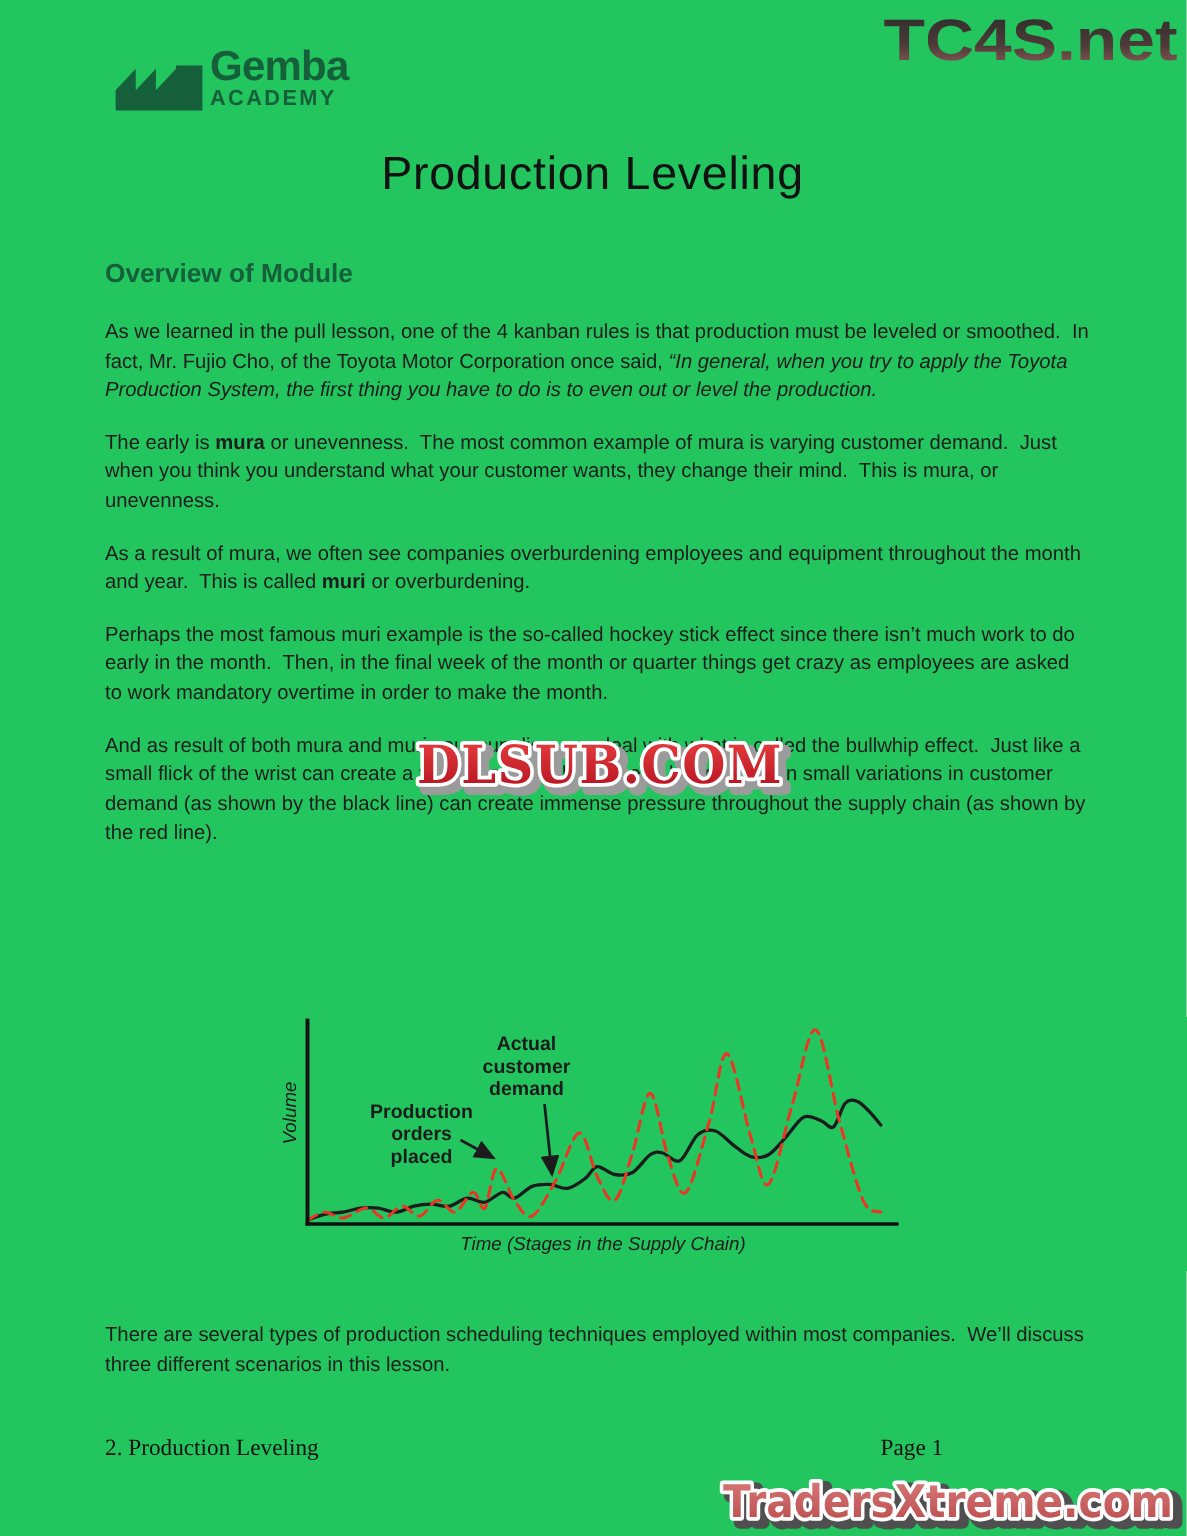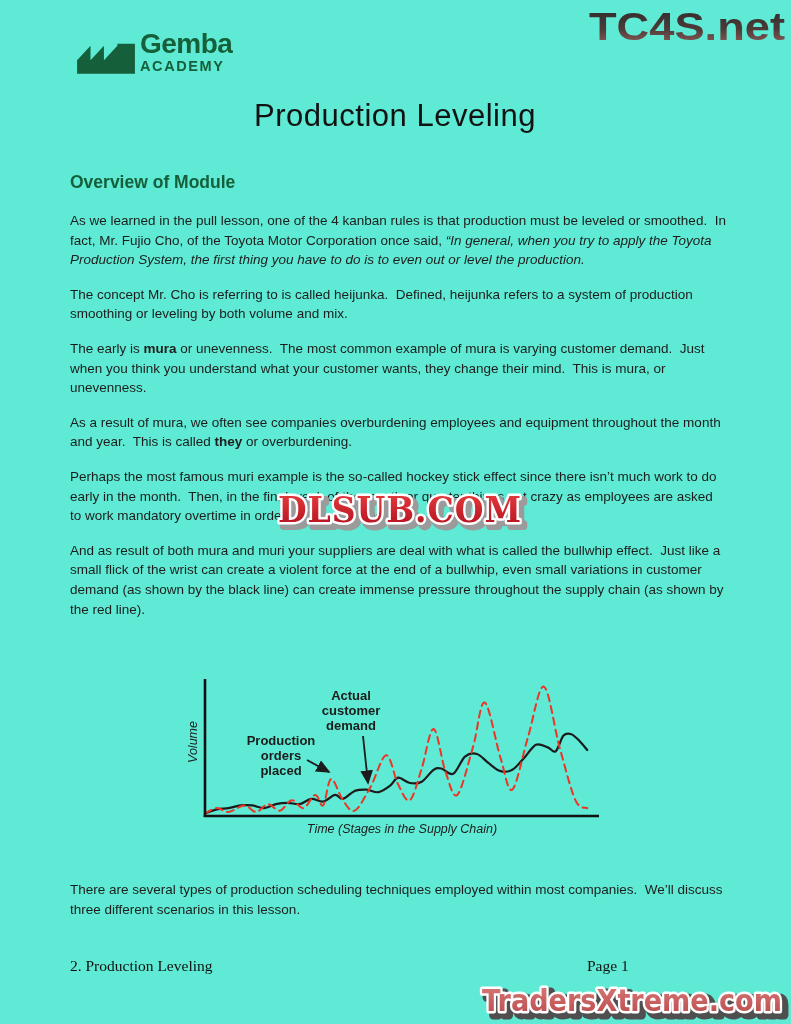--- a/index.html
+++ b/index.html
@@ -1,18 +1,18 @@
 <!DOCTYPE html>
 <html><head>
 <meta charset="utf-8">
 <style>
   html,body{margin:0;padding:0;background:#e8e8e8;}
   .page{
     position:relative;width:791px;height:1024px;margin:0 auto;
-    background:#5eead4;overflow:hidden;
+    background:#22c55e;overflow:hidden;
     font-family:"Liberation Sans",sans-serif;color:#1d1d1d;
   }
   
   .logo{position:absolute;left:75px;top:30px;display:flex;align-items:flex-start;gap:3px;}
   .logo-icon{display:block;margin-top:2px;}
   .logo-text{line-height:1;}
   .logo-name{font-size:28px;font-weight:700;color:#15603a;letter-spacing:-0.5px;}
   .logo-sub{font-size:14.5px;font-weight:700;color:#15603a;letter-spacing:1.6px;margin-top:1px;}
   .wm-tc4s{position:absolute;left:586px;top:3px;}
   .wm-tc4s text{font-family:"Liberation Sans",sans-serif;font-weight:700;font-size:39px;}
@@ -80,23 +80,22 @@
       </linearGradient>
     </defs>
     <text x="101" y="37" text-anchor="middle" textLength="196" lengthAdjust="spacingAndGlyphs" fill="url(#g-tc)">TC4S.net</text>
   </svg>
 
   <h1 class="title">Production Leveling</h1>
   <h2 class="section-heading">Overview of Module</h2>
 
   <div id="paragraphs" class="paragraphs">
       <p><span>As we learned in the pull lesson, one of the 4 kanban rules is that production must be leveled or smoothed.  In fact, Mr. Fujio Cho, of the Toyota Motor Corporation once said, </span><span class="seg-i">“In general, when you try to apply the Toyota Production System, the first thing you have to do is to even out or level the production.</span></p>
-      <p><span>The concept Mr. Cho is referring to is called heijunka.  Defined, heijunka refers to a system of production smoothing or leveling by both volume and mix.</span></p>
       <p><span>The early is </span><span class="seg-b">mura</span><span> or unevenness.  The most common example of mura is varying customer demand.  Just when you think you understand what your customer wants, they change their mind.  This is mura, or unevenness.</span></p>
-      <p><span>As a result of mura, we often see companies overburdening employees and equipment throughout the month and year.  This is called </span><span class="seg-b">they</span><span> or overburdening.</span></p>
+      <p><span>As a result of mura, we often see companies overburdening employees and equipment throughout the month and year.  This is called </span><span class="seg-b">muri</span><span> or overburdening.</span></p>
       <p><span>Perhaps the most famous muri example is the so-called hockey stick effect since there isn’t much work to do early in the month.  Then, in the final week of the month or quarter things get crazy as employees are asked to work mandatory overtime in order to make the month.</span></p>
       <p><span>And as result of both mura and muri your suppliers are deal with what is called the bullwhip effect.  Just like a small flick of the wrist can create a violent force at the end of a bullwhip, even small variations in customer demand (as shown by the black line) can create immense pressure throughout the supply chain (as shown by the red line).</span></p>
     </div>
 
   <svg class="wm-dlsub" width="256" height="56">
     <defs>
       <linearGradient id="g-dl" x1="0" y1="0" x2="0" y2="1">
         <stop offset="0" stop-color="#ea4040"></stop>
         <stop offset="1" stop-color="#b00e1e"></stop>
       </linearGradient>

